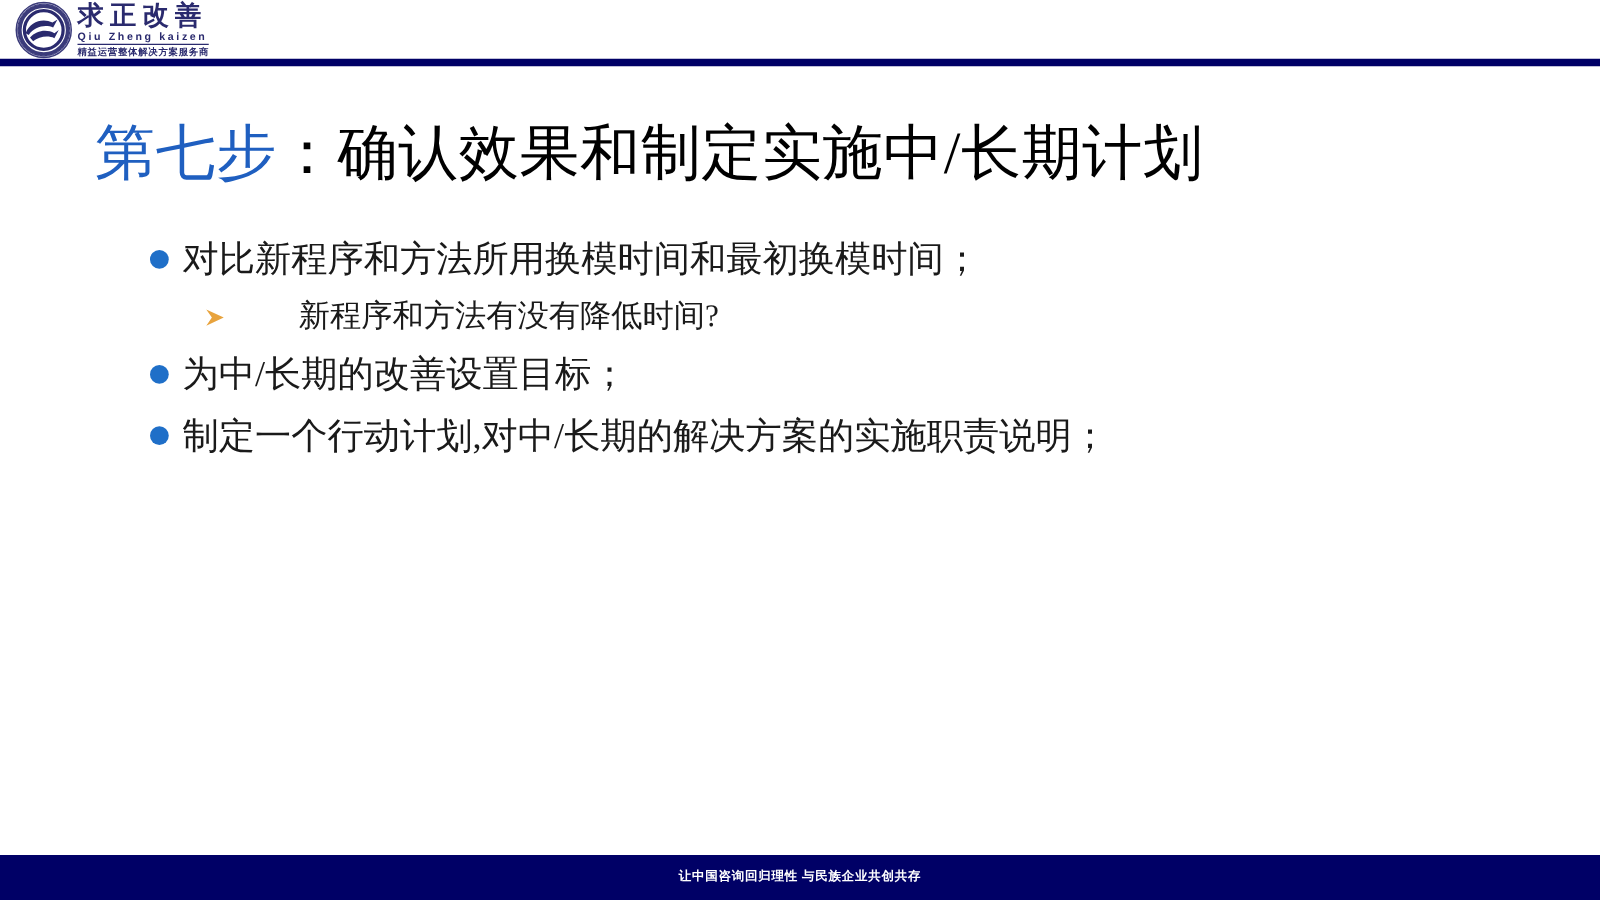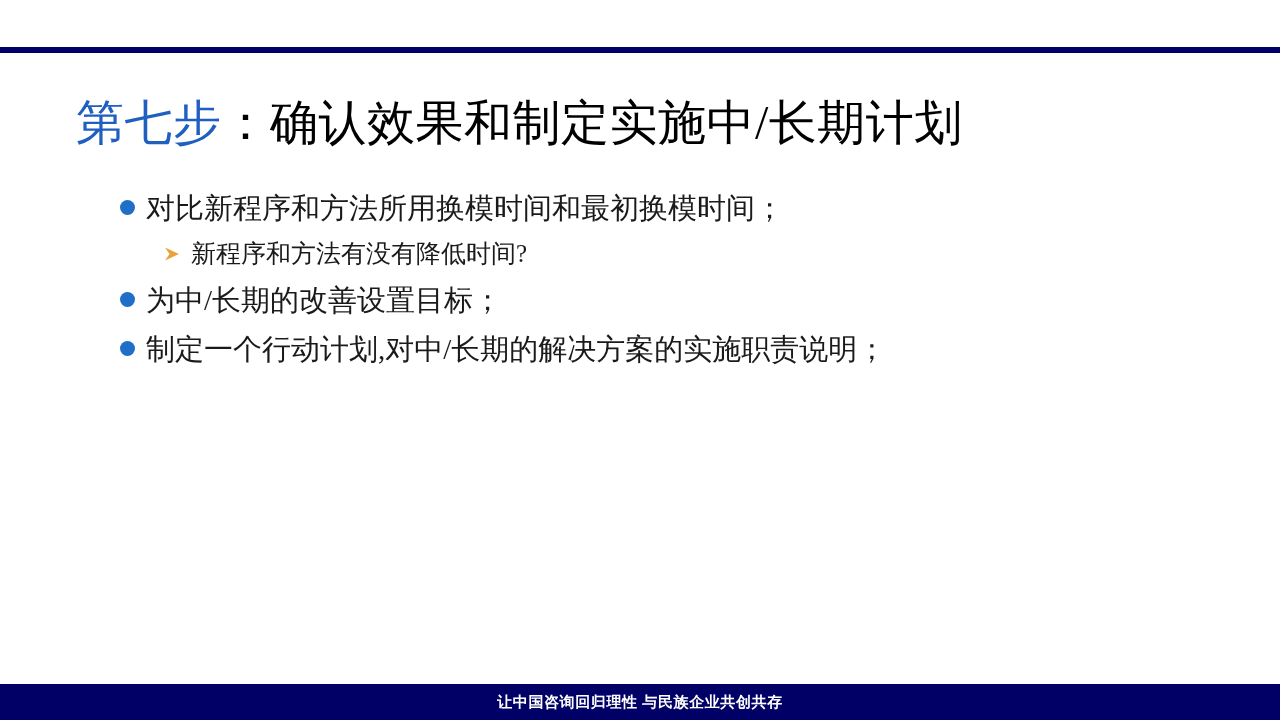--- a/index.html
+++ b/index.html
@@ -132,20 +132,21 @@
     line-height: 40px;
     color: #1a1a1a;
     white-space: nowrap;
   }
 
   .subbullet {
     display: flex;
     align-items: flex-end;
     margin-left: 44px;
     margin-bottom: 9px;
+    gap: 48px;
   }
   .subbullet .arrow {
     flex: none;
     width: 17px;
     height: 34px;
     margin-right: 10px;
     position: relative;
   }
   .subbullet .arrow svg {
     position: absolute;
@@ -173,29 +174,48 @@
     position: absolute;
     left: 0;
     top: 0;
     width: 1280px;
     height: 36px;
     line-height: 36px;
     text-align: center;
     color: #ffffff;
     font-family: "Liberation Sans", "DejaVu Sans", sans-serif;
     font-weight: bold;
-    font-size: 15px;
+    font-size: 10px;
     letter-spacing: 0.6px;
   }
 </style>
 </head>
 <body>
 
 <div class="slide">
 
+  <div class="header">
+    <div class="logo-block">
+      <div class="logo-mark">
+        <svg width="46" height="46" viewBox="0 0 46 46" aria-hidden="true">
+          <circle cx="23" cy="23" r="22" fill="none" stroke="#3b3b7a" stroke-width="1.2"></circle>
+          <circle cx="23" cy="23" r="19.5" fill="none" stroke="#3b3b7a" stroke-width="3.6"></circle>
+          <circle cx="23" cy="23" r="15.5" fill="none" stroke="#2a2a6e" stroke-width="2.6"></circle>
+          <path d="M8.5 25.5 C12 16.5 22 13 30 17 L34 14.5 L30.5 21 C24.5 18.5 15.5 20 11 27 Z" fill="#2a2a6e"></path>
+          <path d="M12 29 C17 23.5 25 22 31.5 25.5 L35 23 L31.5 29.5 C26 27 19 28.5 14.5 32 Z" fill="#2a2a6e"></path>
+          <path d="M23 2.2 a20.8 20.8 0 0 1 0 41.6 a20.8 20.8 0 0 1 0 -41.6" fill="none" stroke="#6a6aa0" stroke-width="0.7" stroke-dasharray="2 2"></path>
+        </svg>
+      </div>
+      <div class="logo-text">
+        <div class="logo-cn">求正改善</div>
+        <div class="logo-en">Qiu Zheng kaizen</div>
+        <div class="logo-tag">精益运营整体解决方案服务商</div>
+      </div>
+    </div>
+  </div>
 
   <div class="header-rule"></div>
 
   <div class="title">
     <span class="step">第七步</span><span>：</span><span>确认效果和制定实施中/长期计划</span>
   </div>
 
   <div class="body">
 
     <div class="bullet">

